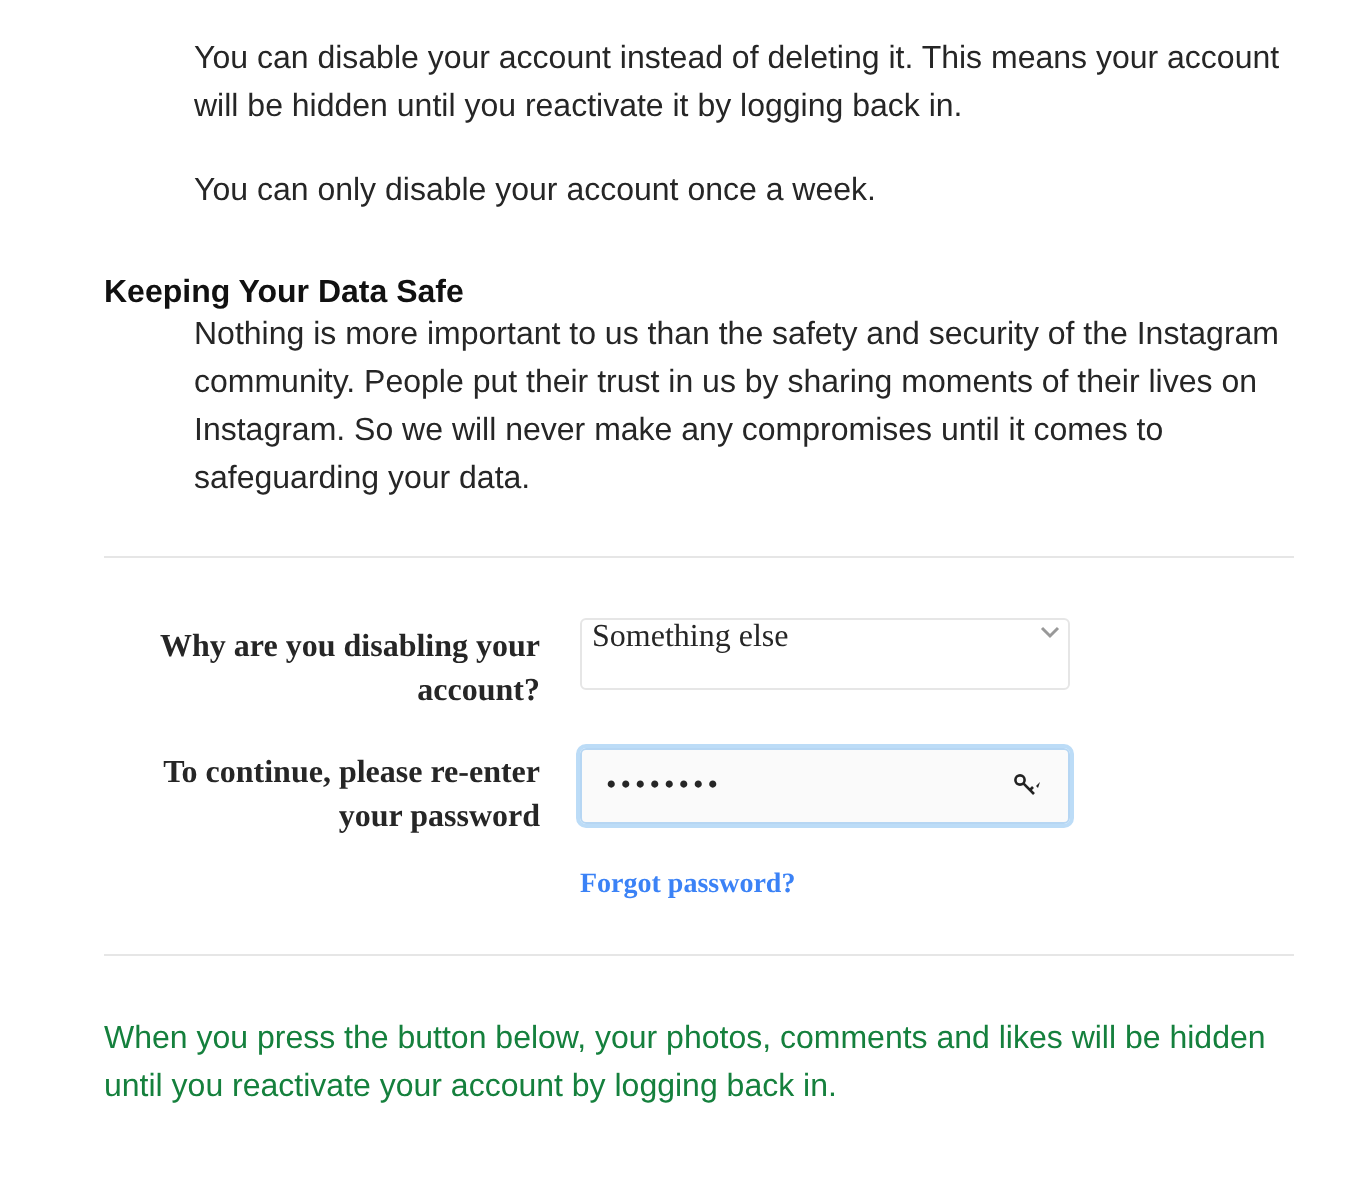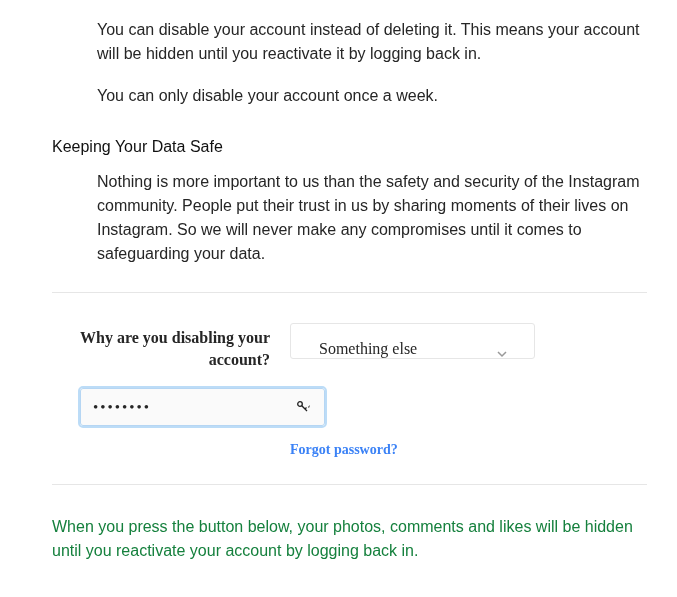--- a/index.html
+++ b/index.html
@@ -11,24 +11,23 @@
       width: 677px;
       padding: 18px 30px 20px 52px;
     }
     .para {
       line-height: 1.5;
       margin-bottom: 18px;
       color: #262626;
       margin-left: 45px;
     }
     .subhead {
-      font-weight: 400;
+      font-weight: 700;
       font-size: 16px;
       margin-top: 30px;
-      margin-bottom: 14px;
       color: #111;
     }
     .hr {
       border: none;
       border-top: 1px solid #e6e6e6;
       margin: 26px 0 30px 0;
     }
     .form-block {
       padding-left: 28px;
       padding-right: 40px;
@@ -57,22 +56,22 @@
       flex: 1;
       min-width: 0;
     }
     .select-wrap {
       position: relative;
       border: 1px solid #e6e6e6;
       border-radius: 3px;
       background: #fff;
       height: 36px;
       display: flex;
-      align-items: flex-end;
-      padding: 0 28px;
+      align-items: flex-start;
+      padding: 0 5px;
       font-size: 16px;
       max-width: 245px;
     }
     .select-wrap .select-value {
       flex: 1;
       color: #262626;
     }
     .chev {
       width: 10px;
       height: 10px;
@@ -146,20 +145,21 @@
         <span class="chev">
           <svg viewBox="0 0 12 12" width="12" height="12">
               <path d="M2 4 L6 8 L10 4" fill="none" stroke="#999" stroke-width="1.5"></path>
             </svg>
         </span>
       </div>
     </div>
   </div>
 
   <div class="form-row">
+    <div class="form-label-col pw-label">To continue, please re-enter your password</div>
     <div class="form-input-col">
       <div class="pw-wrap">
         <input type="password" class="pw-input" value="••••••••" style="">
         <span class="pw-key">
           <svg viewBox="0 0 16 14" width="16" height="14">
             <circle cx="4" cy="4" r="2.3" fill="none" stroke="#222" stroke-width="1.3"></circle>
             <path d="M5.8 5.8 L11 11" stroke="#222" stroke-width="1.3" fill="none"></path>
             <path d="M9 9 L10.5 7.5" stroke="#222" stroke-width="1.3" fill="none"></path>
             <path d="M12 7 L14 5 L13 8 Z" fill="#222"></path>
           </svg>

